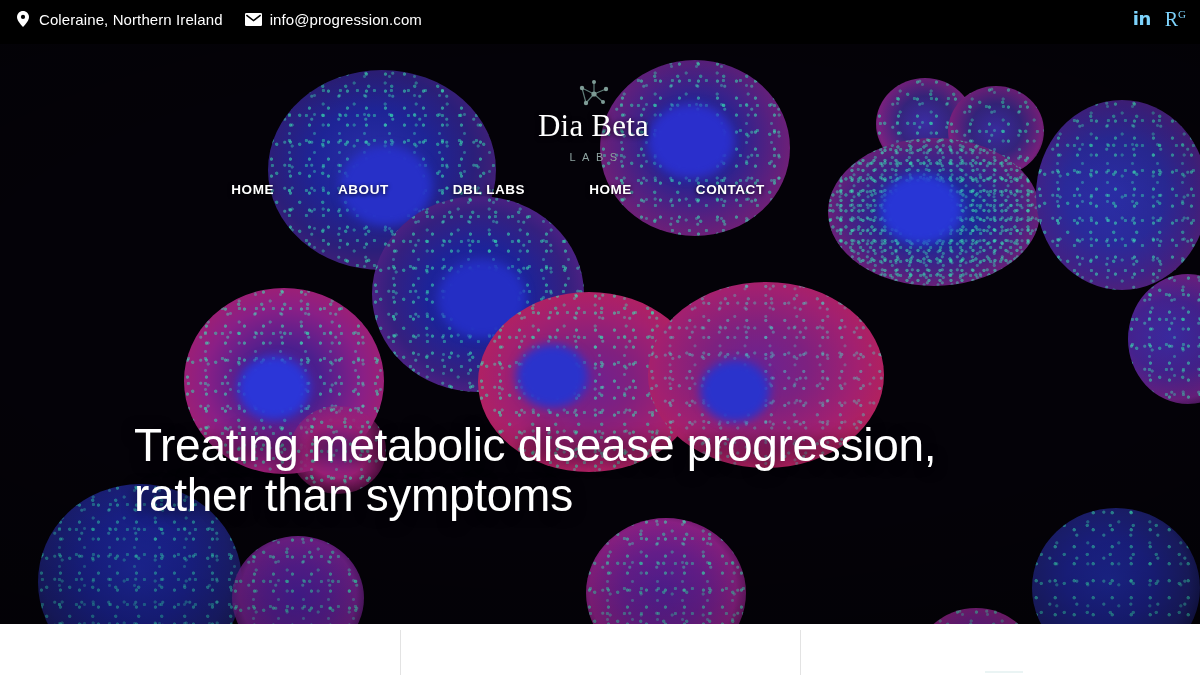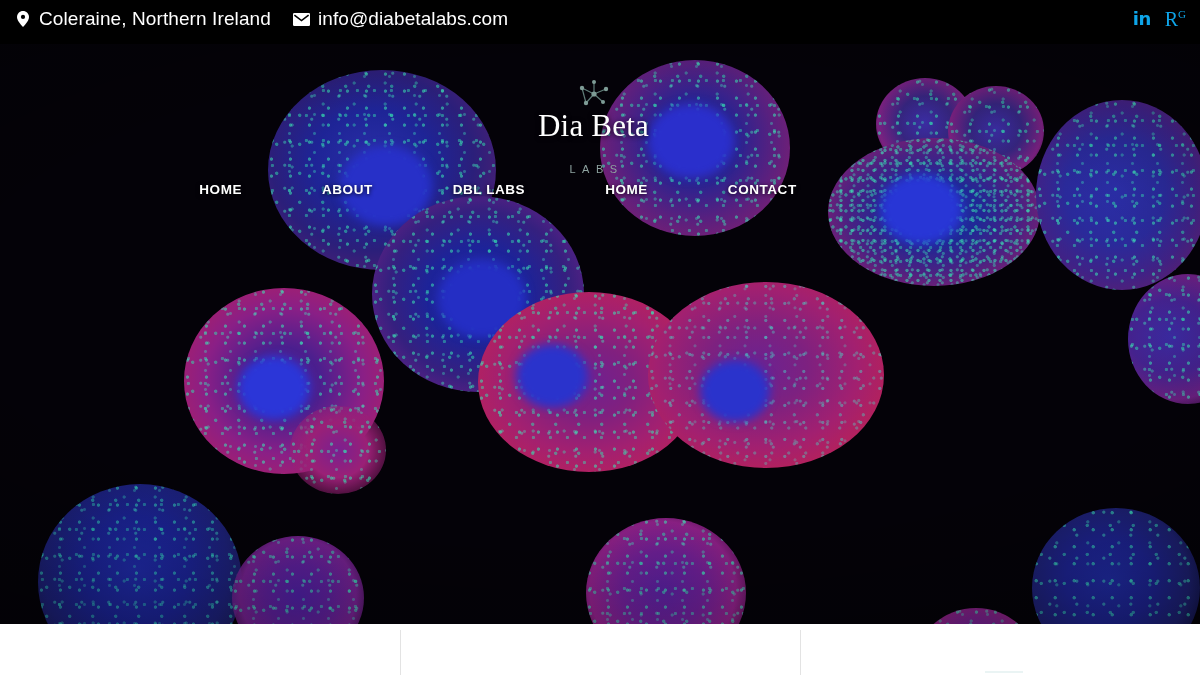--- a/index.html
+++ b/index.html
@@ -7,28 +7,28 @@
   html,body { width:1200px; height:675px; overflow:hidden; background:#fff;
     font-family:"Liberation Sans", sans-serif; }
 
   #page { position:relative; width:1200px; height:675px; background:#ffffff; }
 
   
   .topbar { position:absolute; left:0; top:0; width:1200px; height:38px;
     background:#000000; display:flex; align-items:center; z-index:40; }
   .topbar-left { display:flex; align-items:center; padding-left:14px; gap:0; }
   .contact-item { display:flex; align-items:center; color:#ffffff;
-    font-size:19px; letter-spacing:.1px; white-space:nowrap; }
+    font-size:15px; letter-spacing:.1px; white-space:nowrap; }
   .contact-item + .contact-item { margin-left:22px; }
   .ci-ico { display:inline-flex; align-items:center; justify-content:center;
     width:18px; height:18px; margin-right:7px; }
   .ci-ico svg { display:block; }
   .topbar-right { position:absolute; right:14px; top:0; height:38px;
     display:flex; align-items:center; gap:14px; }
-  .soc { color:#0ea5e9; display:inline-flex; align-items:center; }
+  .soc { color:#7dd3fc; display:inline-flex; align-items:center; }
   .soc-li { font-weight:bold; font-size:18px; letter-spacing:-.5px;
     font-family:"DejaVu Sans", sans-serif; line-height:1; }
   .soc-rg { font-family:"Liberation Serif", serif; font-size:20px; line-height:1;
     position:relative; }
   .soc-rg sup { font-size:11px; position:relative; top:-5px; left:0px; }
 
   
   .hero { position:absolute; left:0; top:38px; width:1200px; height:586px;
     overflow:hidden; background:#030206; }
 
@@ -125,29 +125,29 @@
     background:#000; pointer-events:none; }
 
   
   .brand { position:absolute; left:0; top:40px; width:1187px;
     display:flex; flex-direction:column; align-items:center; z-index:30; }
   .logo-mark { width:44px; height:30px; }
   .logo-word { font-family:"Liberation Serif", serif; font-size:31px;
     color:#ffffff; line-height:1.06; margin-top:2px; letter-spacing:.2px;
     text-shadow:0 1px 5px rgba(0,0,0,.85); }
   .logo-sub { font-size:11px; color:#8ea3a0; letter-spacing:6.5px;
-    margin-top:20px; padding-left:6px; font-weight:400; }
+    margin-top:8px; padding-left:6px; font-weight:400; }
 
   
   .nav { position:absolute; left:0; top:140px; width:996px;
     display:flex; justify-content:center; align-items:center; z-index:30; }
   .nav-item { color:#ffffff; font-size:13.5px; font-weight:bold;
     letter-spacing:.55px; white-space:nowrap; padding:4px 6px; cursor:pointer;
     text-shadow:0 1px 4px rgba(0,0,0,.9); }
-  .nav-item + .nav-item { margin-left:68px; }
+  .nav-item + .nav-item { margin-left:52px; }
 
   
   .headline { position:absolute; left:134px; top:382px; width:900px;
     color:#ffffff; font-size:46px; line-height:50px; font-weight:400;
     letter-spacing:-.3px; z-index:25;
     text-shadow:0 2px 14px rgba(0,0,0,.75); }
   .headline span { display:block; }
 
   
   .band { position:absolute; left:0; top:624px; width:1200px; height:51px;
@@ -177,21 +177,21 @@
         <span>Coleraine, Northern Ireland</span>
       </div>
 
       <div class="contact-item">
         <span class="ci-ico">
           <svg width="17" height="13" viewBox="0 0 17 13">
             <rect x="0" y="0" width="17" height="13" rx="1.2" fill="#ffffff"></rect>
             <path d="M1.4 2.2 L8.5 7.6 L15.6 2.2" stroke="#000000" stroke-width="1.6" fill="none"></path>
           </svg>
         </span>
-        <span>info@diabetalabs.com</span>
+        <span>info@progression.com</span>
       </div>
 
     </div>
 
     <div class="topbar-right">
       <span class="soc soc-li">in</span>
       <span class="soc soc-rg">
           <span>R</span>
           <sup>G</sup>
         </span>
@@ -256,20 +256,24 @@
     </div>
 
     <nav class="nav">
       <a class="nav-item">HOME</a>
       <a class="nav-item">ABOUT</a>
       <a class="nav-item">DBL LABS</a>
       <a class="nav-item">HOME</a>
       <a class="nav-item">CONTACT</a>
     </nav>
 
+    <h1 class="headline">
+      <span>Treating metabolic disease progression,</span>
+      <span>rather than symptoms</span>
+    </h1>
 
   </div>
 
   <div class="band">
     <div class="band-div d1"></div>
     <div class="band-div d2"></div>
   </div>
   <div class="band-faint"></div>
 
 </div>

